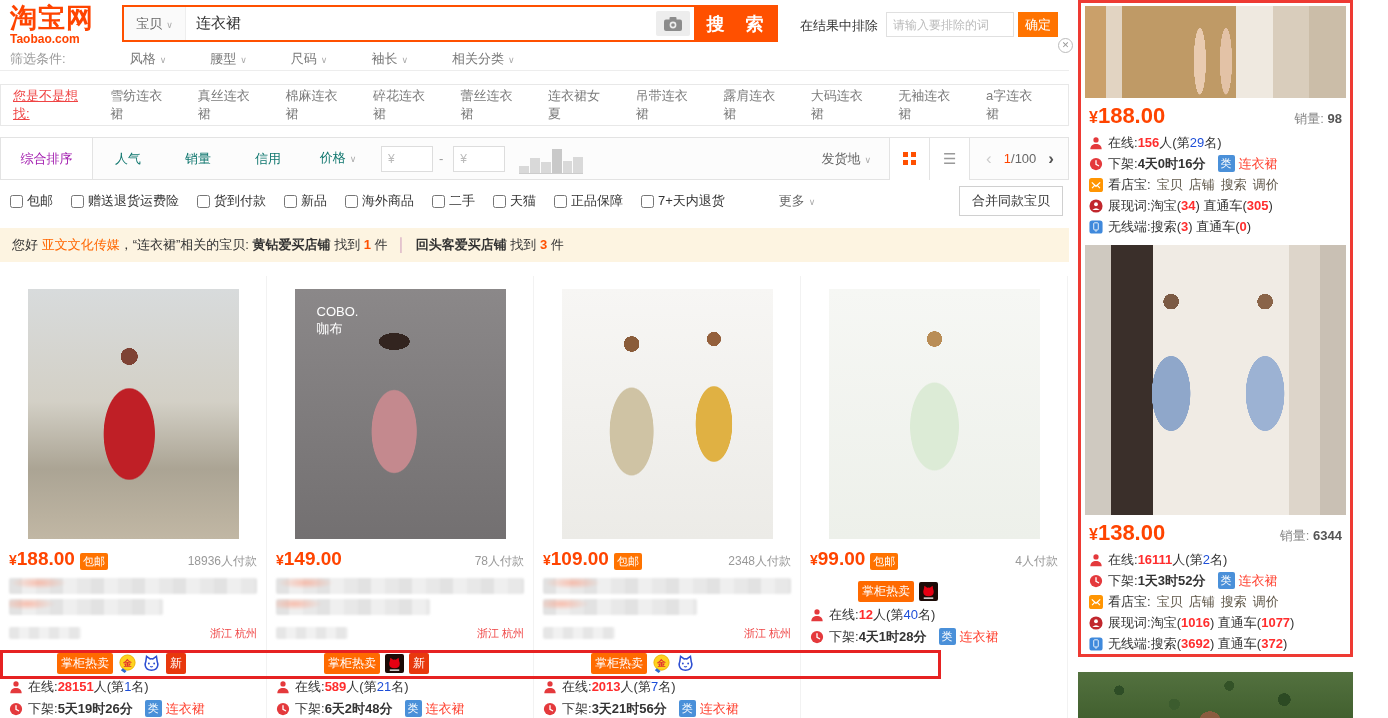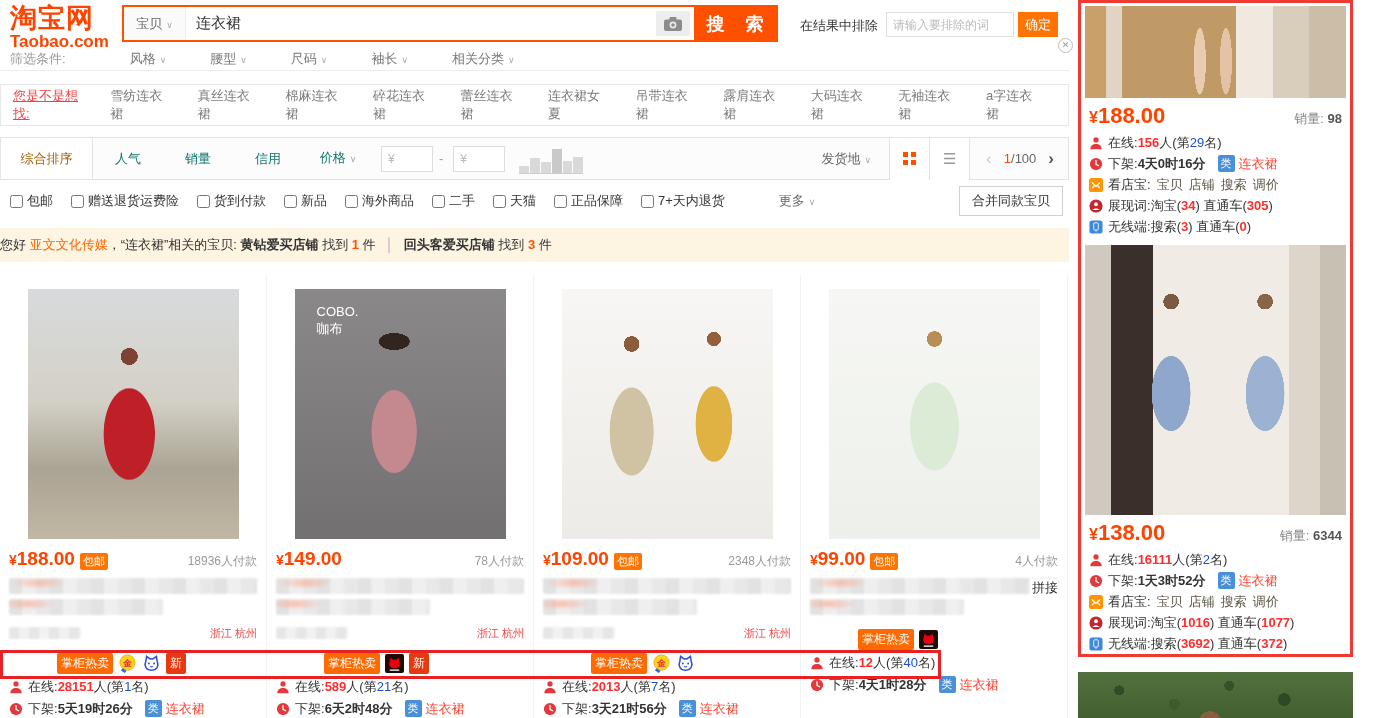--- a/index.html
+++ b/index.html
@@ -10,21 +10,21 @@
   }
   b { font-weight:bold; }
   .red { color:#ff2d2d; font-weight:bold; }
   .blue { color:#1d4ed8; }
   .caret::after { content:"∨"; font-size:9px; color:#aaa; margin-left:4px; }
 
   
   .main { position:absolute; left:0; top:0; width:1070px; }
   .logo { position:absolute; left:10px; top:4px; width:108px; cursor:pointer; }
   .logo-cn { color:#ff4400; font-size:27px; font-weight:bold; line-height:28px; letter-spacing:1px; }
-  .logo-en { color:#ff4400; font-size:17px; font-weight:bold; }
+  .logo-en { color:#ff4400; font-size:12px; font-weight:bold; }
   .searchwrap { position:absolute; left:122px; top:5px; width:656px; height:37px;
     border:2px solid #ff5000; display:flex; align-items:stretch; background:#fff; }
   .cat-select { width:62px; background:#fafafa; border-right:1px solid #eee; color:#666;
     display:flex; align-items:center; justify-content:center; cursor:pointer; }
   .search-input { flex:1; border:none; outline:none; font-size:15px; padding-left:10px; color:#333; }
   .camera-box { width:34px; display:flex; align-items:center; justify-content:center;
     background:#ededed; margin:4px; border-radius:2px; cursor:pointer; }
   .search-btn { width:82px; background:#ff5000; color:#fff; font-size:18px; font-weight:bold;
     letter-spacing:8px; display:flex; align-items:center; justify-content:center; padding-left:8px;
     border:none; cursor:pointer; }
@@ -46,21 +46,21 @@
   
   .suggest { position:absolute; left:0; top:84px; width:1069px; height:42px;
     border:1px solid #e8e8e8; display:flex; align-items:center; padding-left:12px; }
   .suggest .slabel { color:#ef4444; margin-right:20px;text-decoration:underline; }
   .suggest a { color:#7c7c7c; margin-right:26px; text-decoration:none; cursor:pointer; }
 
   
   .sortbar { position:absolute; left:0; top:137px; width:1069px; height:43px;
     border:1px solid #e3e3e3; background:#fcfcfc; display:flex; align-items:center; }
   .stab { width:70px; text-align:center; line-height:41px; color:#0f766e; cursor:pointer; }
-  .stab.active { width:92px; color:#a16207; background:#fff; border-right:1px solid #e3e3e3; }
+  .stab.active { width:92px; color:#a21caf; background:#fff; border-right:1px solid #e3e3e3; }
   .price-inp { width:52px; height:26px; border:1px solid #ddd; margin-left:8px;
     padding-left:6px; font-size:12px; outline:none; }
   .price-inp::placeholder { color:#bbb; }
   .dash::after { content:"-"; color:#999; margin:0 2px 0 6px; }
   .histogram { width:64px; height:30px; margin-left:14px; display:flex; align-items:flex-end;
     gap:1px; border-bottom:1px solid #ccc; cursor:pointer; }
   .histogram i { flex:1; background:#d9d9d9; }
   .shipping { margin-left:auto; color:#666; cursor:pointer; }
   .viewtoggle { display:flex; margin-left:18px; border-left:1px solid #e3e3e3; }
   .vbtn { width:40px; height:42px; display:flex; align-items:center; justify-content:center;
@@ -80,21 +80,21 @@
   .cbrow { position:absolute; left:0; top:186px; width:1069px; height:30px;
     display:flex; align-items:center; padding-left:10px; }
   .cbrow label { display:flex; align-items:center; margin-right:18px; cursor:pointer; }
   .cbrow input { width:13px; height:13px; margin-right:4px; }
   .more { color:#666; margin-left:36px; cursor:pointer; }
   .merge-btn { position:absolute; right:6px; top:0px; border:1px solid #d0d0d0; background:#fff;
     padding:5px 12px; font-size:13px; color:#333; cursor:pointer; }
 
   
   .notice { position:absolute; left:0; top:228px; width:1069px; height:34px; background:#fdf4e1;
-    line-height:34px; color:#333; }
+    line-height:34px; padding-left:12px; color:#333; }
   .notice .shoplink { color:#ff6600; cursor:pointer; }
   .notice .bname { font-weight:bold; }
   .notice .cnt { color:#ff5000; font-weight:bold; }
   .notice .sep { color:#c9b; margin:0 10px; }
 
   
   .grid { position:absolute; left:0; top:276px; width:1070px; display:flex; }
   .pcard { width:267px; border-right:1px solid #f2f2f2; padding-bottom:4px; position:relative; }
   .pimg { width:211px; height:250px; margin:13px auto 0; cursor:pointer; position:relative; }
   .img-text { position:absolute; left:22px; top:14px; color:#fff; font-size:13px;
@@ -483,25 +483,20 @@
     </div>
 
     <div class="pcard">
       <div class="pimg img4"></div>
       <div class="prow">
         <span class="yen">¥</span>
         <span class="pprice">99.00</span>
         <span class="freeship">包邮</span>
         <span class="pays"><span>4</span><span>人付款</span></span>
       </div>
-      <div class="ptitle">
-        <div class="censor"></div>
-          <div class="censor l2"></div>
-        <span class="title-tail">拼接</span>
-      </div>
       <div class="pbadges">
         <span class="hotbadge">掌柜热卖</span>
         <svg width="19" height="19" viewBox="0 0 20 20">
           <rect width="20" height="20" rx="2" fill="#1c0b07"></rect>
           <path d="M5 8 L5.7 4 L8.6 6 Q10 5.5 11.4 6 L14.3 4 L15 8 Q15.8 9.6 15.4 11.5 Q14.6 15 10 15 Q5.4 15 4.6 11.5 Q4.2 9.6 5 8 Z" fill="#e60012"></path>
           <rect x="5" y="16.2" width="10" height="1.6" fill="#fff" opacity=".85"></rect>
         </svg>
       </div>
       <div class="pstat">
         <svg width="14" height="14" viewBox="0 0 16 16">

